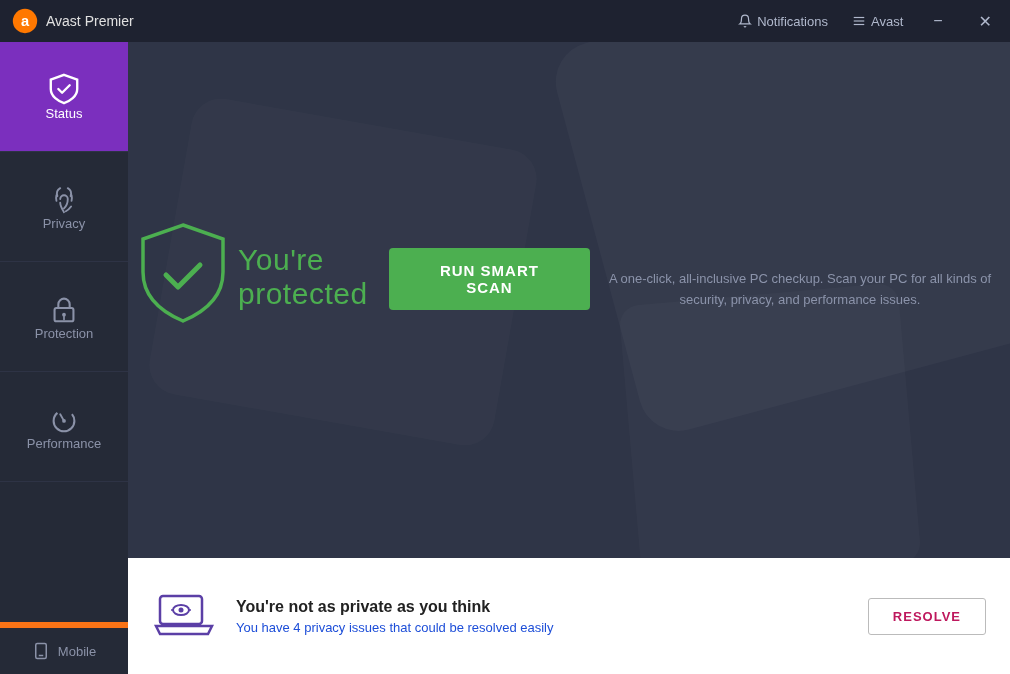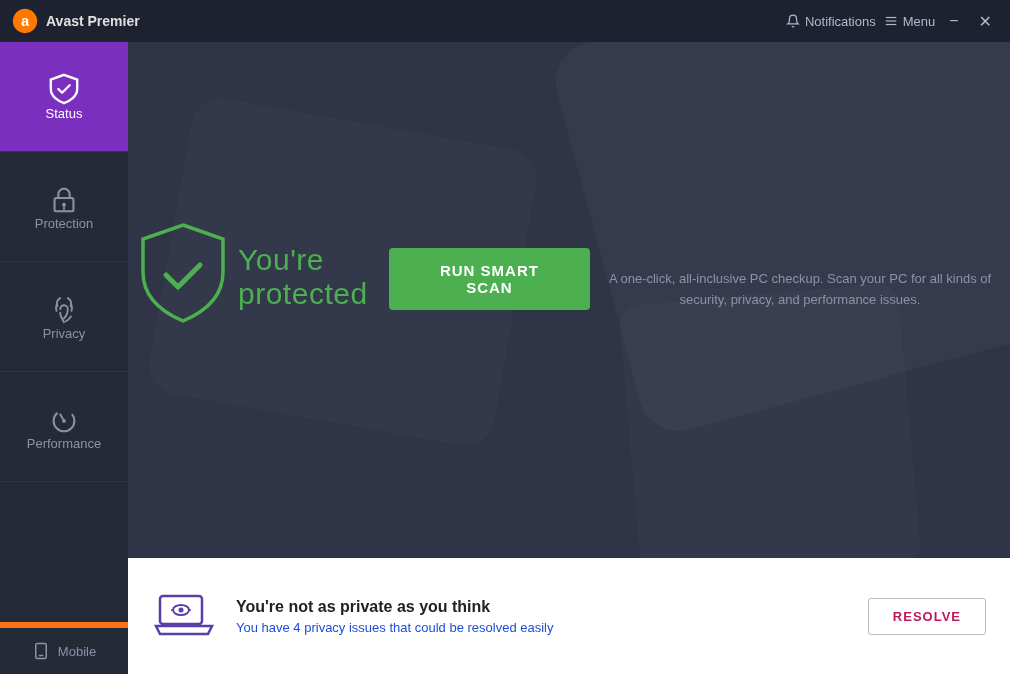--- a/index.html
+++ b/index.html
@@ -26,26 +26,26 @@
       align-items: center;
       gap: 8px;
     }
     .avast-logo {
       width: 26px;
       height: 26px;
     }
     .title-bar-title {
       color: #e0e0e0;
       font-size: 14px;
-      font-weight: 700;
+      font-weight: 400;
     }
     .title-bar-right {
       display: flex;
       align-items: center;
-      gap: 8px;
+      gap: 24px;
     }
     .title-bar-btn {
       color: #b0b8cc;
       font-size: 13px;
       cursor: pointer;
       display: flex;
       align-items: center;
       gap: 5px;
       background: none;
       border: none;
@@ -271,64 +271,64 @@
         <path d="M13.73 21a2 2 0 0 1-3.46 0"></path>
       </svg>
       <span>Notifications</span>
     </button>
     <button class="title-bar-btn">
       <svg width="14" height="14" viewBox="0 0 24 24" fill="none" stroke="#b0b8cc" stroke-width="2">
         <line x1="3" y1="6" x2="21" y2="6"></line>
         <line x1="3" y1="12" x2="21" y2="12"></line>
         <line x1="3" y1="18" x2="21" y2="18"></line>
       </svg>
-      <span>Menu</span>
+      <span>Avast</span>
     </button>
     <button class="win-btn">−</button>
     <button class="win-btn win-close">✕</button>
   </div>
 </div>
 
 <div class="app-body">
 
   <div class="sidebar">
 
     <div class="sidebar-item active">
       <svg viewBox="0 0 36 36" fill="none">
         <path d="M18 3 L32 8 L32 18 C32 26 24 31 18 33 C12 31 4 26 4 18 L4 8 Z" fill="none" stroke="white" stroke-width="2.5"></path>
         <path d="M12 18 L16 22 L24 14" stroke="white" stroke-width="2.5" stroke-linecap="round" stroke-linejoin="round"></path>
       </svg>
       <span>Status</span>
-    </div>
-
-    <div class="sidebar-item">
-      <svg viewBox="0 0 36 36" fill="none">
-        <rect x="8" y="17" width="20" height="14" rx="2" stroke="#8b92a8" stroke-width="2.2" fill="none"></rect>
-        <path d="M12 17 V13 C12 9.7 15 7 18 7 C21 7 24 9.7 24 13 V17" stroke="#8b92a8" stroke-width="2.2" stroke-linecap="round" fill="none"></path>
-        <circle cx="18" cy="24" r="2" fill="#8b92a8"></circle>
-        <line x1="18" y1="26" x2="18" y2="29" stroke="#8b92a8" stroke-width="1.8" stroke-linecap="round"></line>
-      </svg>
-      <span>Protection</span>
     </div>
 
     <div class="sidebar-item">
       <svg viewBox="0 0 36 36" fill="none">
         <path d="M14 18 C14 15.8 15.8 14 18 14 C20.2 14 22 15.8 22 18 C22 22 20 26 18 28" stroke="#8b92a8" stroke-width="2" stroke-linecap="round" fill="none"></path>
         <path d="M11 15 C10 12 10.5 8.5 14 6.5" stroke="#8b92a8" stroke-width="2" stroke-linecap="round" fill="none"></path>
         <path d="M10 20 C9.5 18 9.5 16 10 14" stroke="#8b92a8" stroke-width="2" stroke-linecap="round" fill="none"></path>
         <path d="M25 15 C26 12 25.5 8.5 22 6.5" stroke="#8b92a8" stroke-width="2" stroke-linecap="round" fill="none"></path>
         <path d="M26 20 C26.5 18 26.5 16 26 14" stroke="#8b92a8" stroke-width="2" stroke-linecap="round" fill="none"></path>
         <path d="M18 32 C17 30 14 26 14 22" stroke="#8b92a8" stroke-width="2" stroke-linecap="round" fill="none"></path>
         <path d="M25.5 26 C24 28 22 30 20 31" stroke="#8b92a8" stroke-width="2" stroke-linecap="round" fill="none"></path>
       </svg>
       <span>Privacy</span>
     </div>
 
     <div class="sidebar-item">
       <svg viewBox="0 0 36 36" fill="none">
+        <rect x="8" y="17" width="20" height="14" rx="2" stroke="#8b92a8" stroke-width="2.2" fill="none"></rect>
+        <path d="M12 17 V13 C12 9.7 15 7 18 7 C21 7 24 9.7 24 13 V17" stroke="#8b92a8" stroke-width="2.2" stroke-linecap="round" fill="none"></path>
+        <circle cx="18" cy="24" r="2" fill="#8b92a8"></circle>
+        <line x1="18" y1="26" x2="18" y2="29" stroke="#8b92a8" stroke-width="1.8" stroke-linecap="round"></line>
+      </svg>
+      <span>Protection</span>
+    </div>
+
+    <div class="sidebar-item">
+      <svg viewBox="0 0 36 36" fill="none">
         <circle cx="18" cy="20" r="11" stroke="#8b92a8" stroke-width="2.2" fill="none" stroke-dasharray="52 17" stroke-dashoffset="8"></circle>
         <path d="M18 20 L14 13" stroke="#8b92a8" stroke-width="2" stroke-linecap="round"></path>
         <circle cx="18" cy="20" r="2" fill="#8b92a8"></circle>
       </svg>
       <span>Performance</span>
     </div>
 
     <div class="sidebar-spacer"></div>
 
     <div class="sidebar-mobile">

